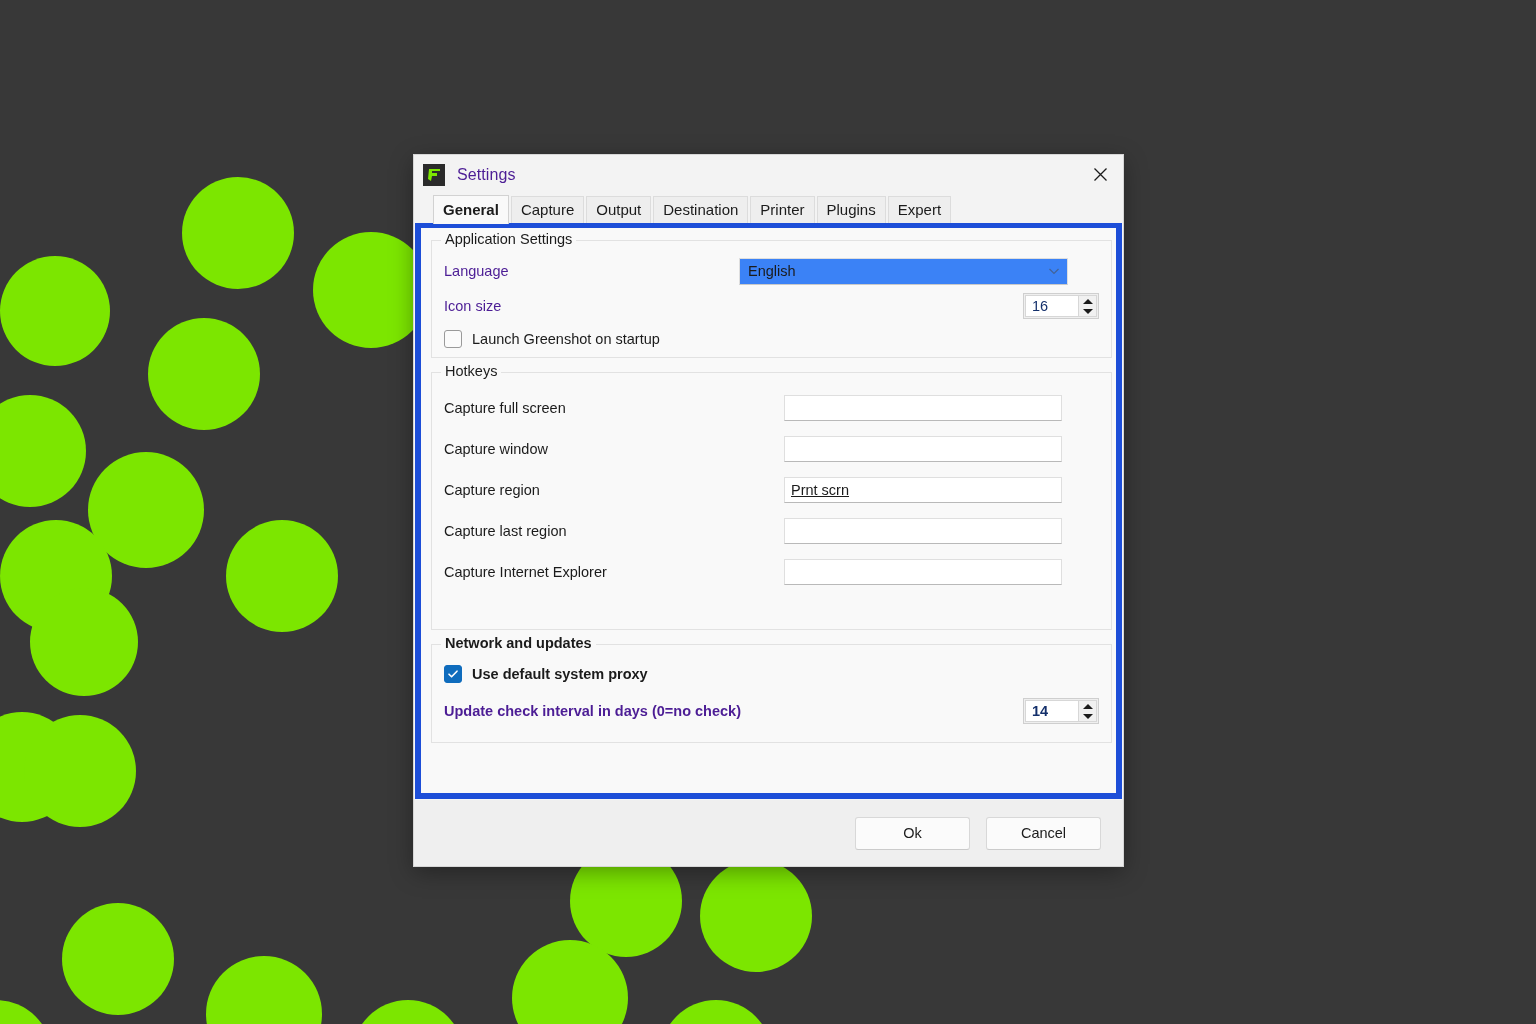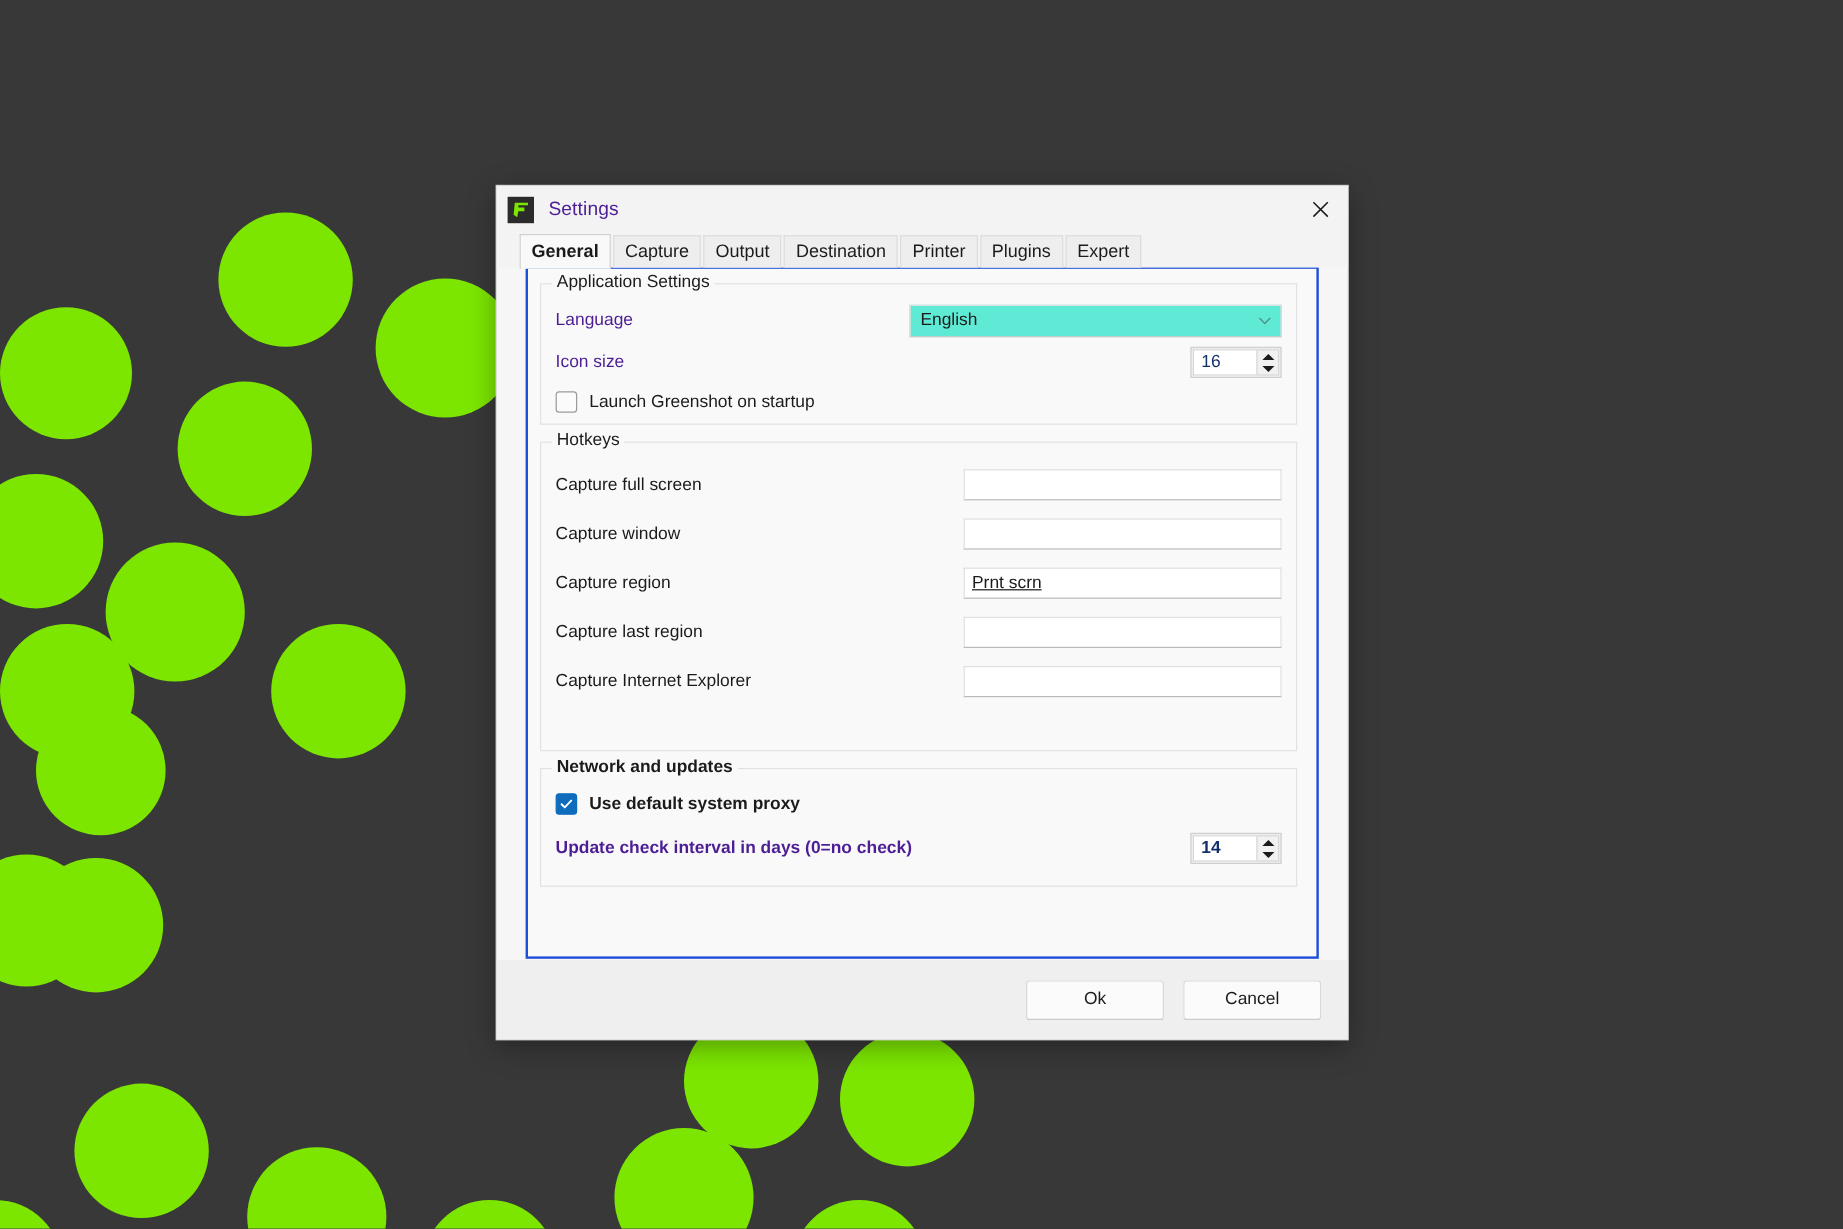--- a/index.html
+++ b/index.html
@@ -112,27 +112,27 @@
     border-color: #d2d2d2;
     position: relative;
     top: 1px;
     height: 28px;
     line-height: 27px;
     font-weight: bold;
   }
 
   
   #tabpanel {
-    margin: 0 24px;
+    margin: 0 1px;
     flex: 1 1 auto;
     background: #f9f9f9;
-    border: 2px solid #1d4ed8;
+    border: 6px solid #1d4ed8;
     position: relative;
     top: -1px;
-    padding: 12px 16px 0 10px;
+    padding: 12px 4px 0 10px;
     box-sizing: border-box;
   }
 
   
   .groupbox {
     border: 1px solid #e2e2e2;
     position: relative;
     margin-bottom: 14px;
     padding: 14px 12px 12px 12px;
     box-sizing: border-box;
@@ -158,21 +158,21 @@
     flex: none;
     font-size: 14.5px;
     color: #4c1d95;
   }
   .row .lbl.wide { width: 520px; }
 
   
   .combo {
     width: 329px;
     height: 27px;
-    background: #5eead4;
+    background: #3b82f6;
     border: 1px solid #dedede;
     border-bottom-color: #c9c9c9;
     display: flex;
     align-items: center;
     padding: 0 6px 0 8px;
     box-sizing: border-box;
     font-size: 14.5px;
     cursor: default;
   }
   .combo .val { flex: 1 1 auto; }

